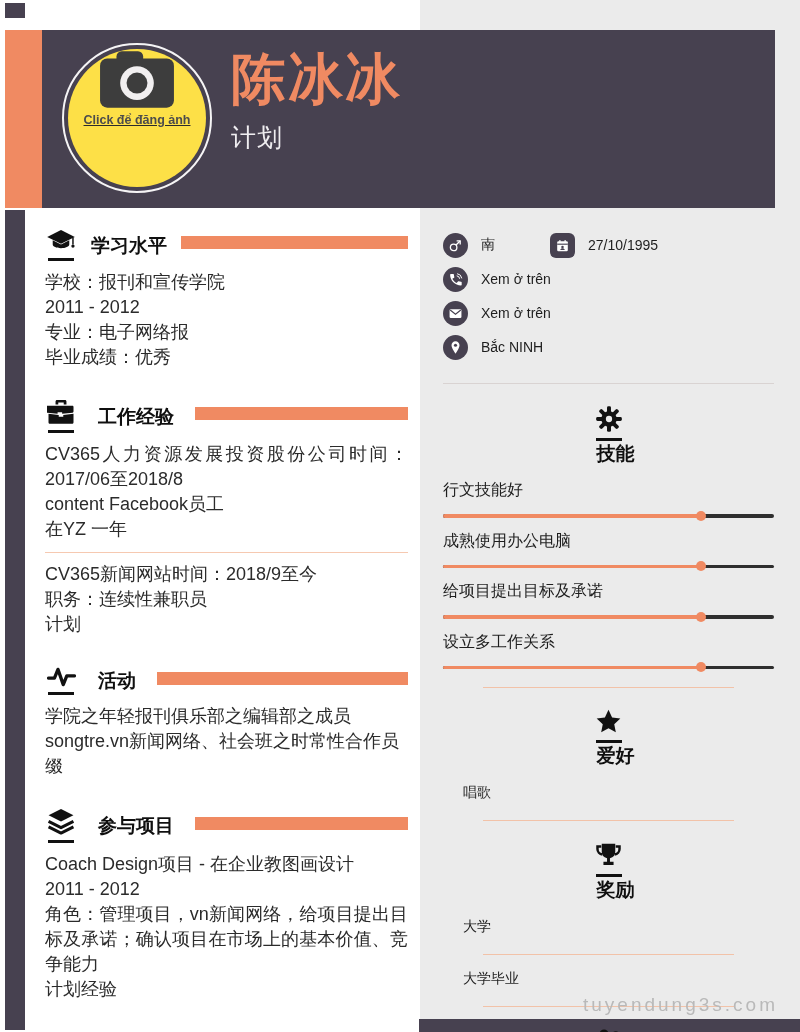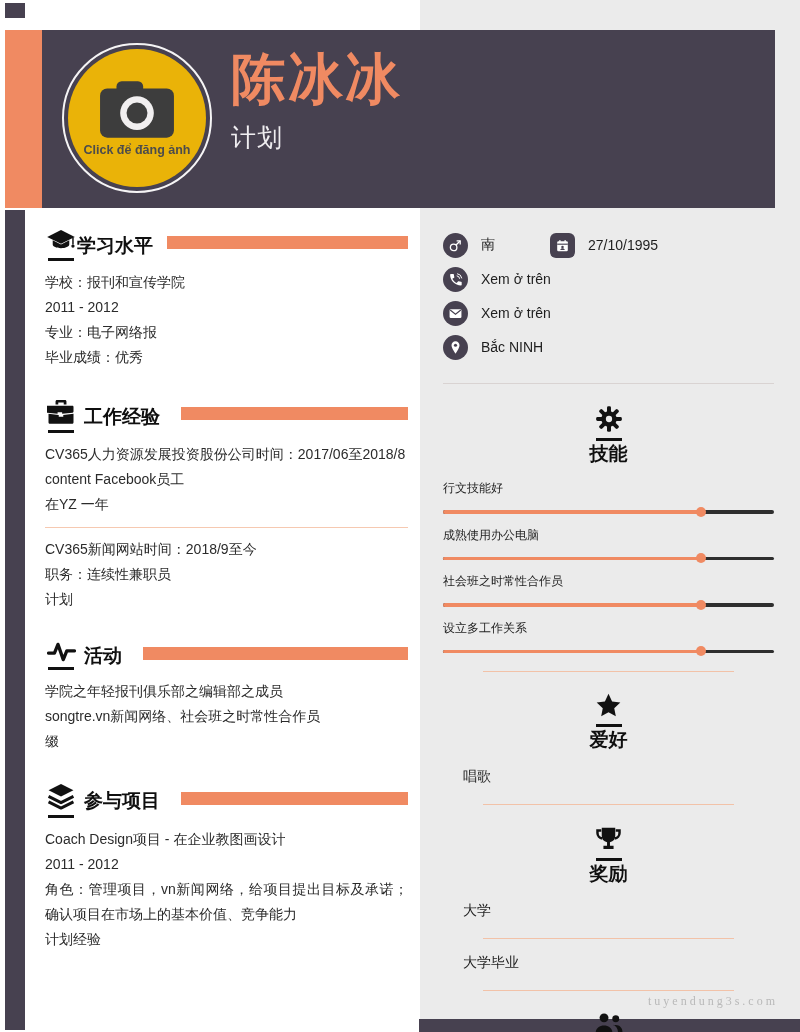--- a/index.html
+++ b/index.html
@@ -25,68 +25,69 @@
   .left-strip{position:absolute;left:5px;top:210px;width:20px;height:820px;background:var(--dark);}
   
   .header{position:absolute;left:5px;top:30px;width:770px;height:178px;background:var(--dark);}
   .header-accent{position:absolute;left:0;top:0;width:37px;height:178px;background:var(--accent);}
   .photo-ring{
     position:absolute;left:57px;top:13px;width:150px;height:150px;
     border:2px solid #f5f4f5;border-radius:50%;
   }
   .photo-inner{
     position:absolute;left:4px;top:4px;right:4px;bottom:4px;
-    background:#eab308;border-radius:50%;
-    display:flex;flex-direction:column;align-items:center;justify-content:center;
+    background:#fde047;border-radius:50%;
+    display:flex;flex-direction:column;align-items:center;
     cursor:pointer;
+    text-decoration:underline;
   }
   .photo-hint{font-size:12.5px;font-weight:bold;color:#4c4c4c;margin-top:2px;}
   .header-text{position:absolute;left:226px;top:22px;}
   .person-name{
     font-size:55px;font-weight:bold;color:var(--accent);
     line-height:1.0;letter-spacing:2px;
   }
   .person-title{font-size:25px;color:#efedf0;margin-top:14px;letter-spacing:1px;}
   
   .sec-head{display:flex;align-items:center;}
   .sec-icon{display:flex;flex-direction:column;align-items:center;width:32px;flex:none;}
   .sec-icon::after{content:"";display:block;width:26px;height:3px;background:#111;margin-top:5px;}
-  .sec-title{font-size:19px;font-weight:bold;color:#0f0f0f;white-space:nowrap;}
+  .sec-title{font-size:19px;font-weight:bold;color:#0f0f0f;margin-left:14px;white-space:nowrap;}
   .sec-bar{flex:1;height:13px;background:var(--accent);margin-left:14px;margin-top:-6px;}
   
   .left-col{position:absolute;left:45px;top:230px;width:363px;}
-  .entry{font-size:14px;line-height:25px;color:var(--body);}
+  .entry{font-size:18px;line-height:25px;color:var(--body);}
   .edu-body{margin-top:9px;}
   .block-gap{margin-top:30px;gap:7px;}
   .job-divider{height:1px;background:#F6C9B1;margin:10px 0 9px 0;}
   .just{text-align:justify;}
   
   .right-col{position:absolute;left:443px;top:228px;width:331px;}
   .contact-row{display:flex;align-items:center;height:34px;}
   .badge{
     width:25px;height:25px;border-radius:50%;background:var(--dark);
     display:flex;align-items:center;justify-content:center;flex:none;
   }
   .badge.square{border-radius:6px;}
   .contact-label{font-size:14px;color:#1e1e1e;margin-left:13px;}
   .contact-cell-g{width:107px;display:flex;align-items:center;}
   .contact-divider{height:1px;background:#D9D3D2;margin-top:19px;}
   .r-head-gap{margin-top:21px;flex-direction:column;}
   .skill{margin-top:13px;}
-  .skill-label{font-size:12px;color:#1e1e1e;}
+  .skill-label{font-size:16px;color:#1e1e1e;}
   .track{position:relative;height:3.5px;background:#2E2E2E;border-radius:2px;margin-top:13px;}
   .fill{position:absolute;left:0;top:0;height:3.5px;background:var(--accent);border-radius:2px;}
   .dot{position:absolute;top:50%;width:10px;height:10px;border-radius:50%;background:var(--accent);transform:translate(-50%,-50%);}
   .r-divider{height:1px;background:#F2C2A8;margin:18px 40px 0 40px;}
   .r-content{font-size:14px;color:#1e1e1e;margin-top:15px;padding-left:20px;}
   
   .watermark{
     position:absolute;right:22px;top:994px;
-    font-family:Liberation Serif, serif;
-    font-size:12px;color:#B9B9B9;letter-spacing:3px;
+    font-family:Liberation Sans, sans-serif;
+    font-size:19px;color:#B9B9B9;letter-spacing:3px;
   }
   svg{display:block;}
 </style>
 </head>
 <body>
 
 <div class="right-panel"></div>
 <div class="bottom-bar"></div>
 <div class="corner-square"></div>
 <div class="left-strip"></div>
@@ -272,21 +273,21 @@
       </div>
   </div>
   <div class="skill">
     <div class="skill-label">成熟使用办公电脑</div>
     <div class="track">
         <div class="fill" style="width: 78%;"></div>
         <div class="dot" style="left: 78%;"></div>
       </div>
   </div>
   <div class="skill">
-    <div class="skill-label">社会班之时常性合作员</div>
+    <div class="skill-label">给项目提出目标及承诺</div>
     <div class="track">
         <div class="fill" style="width: 78%;"></div>
         <div class="dot" style="left: 78%;"></div>
       </div>
   </div>
   <div class="skill">
     <div class="skill-label">设立多工作关系</div>
     <div class="track">
         <div class="fill" style="width: 78%;"></div>
         <div class="dot" style="left: 78%;"></div>

